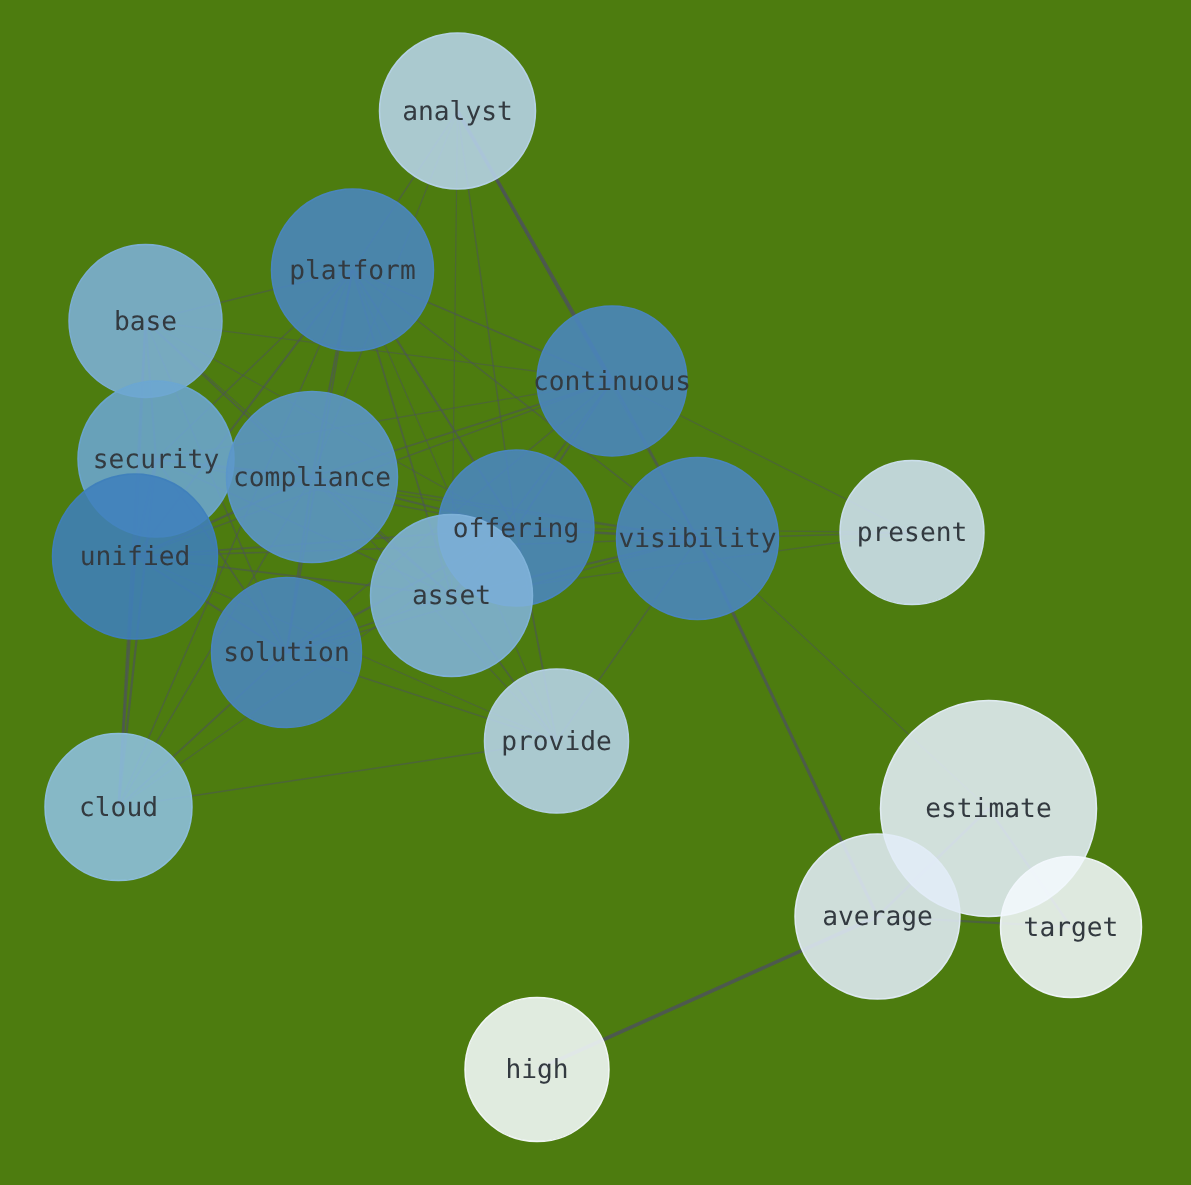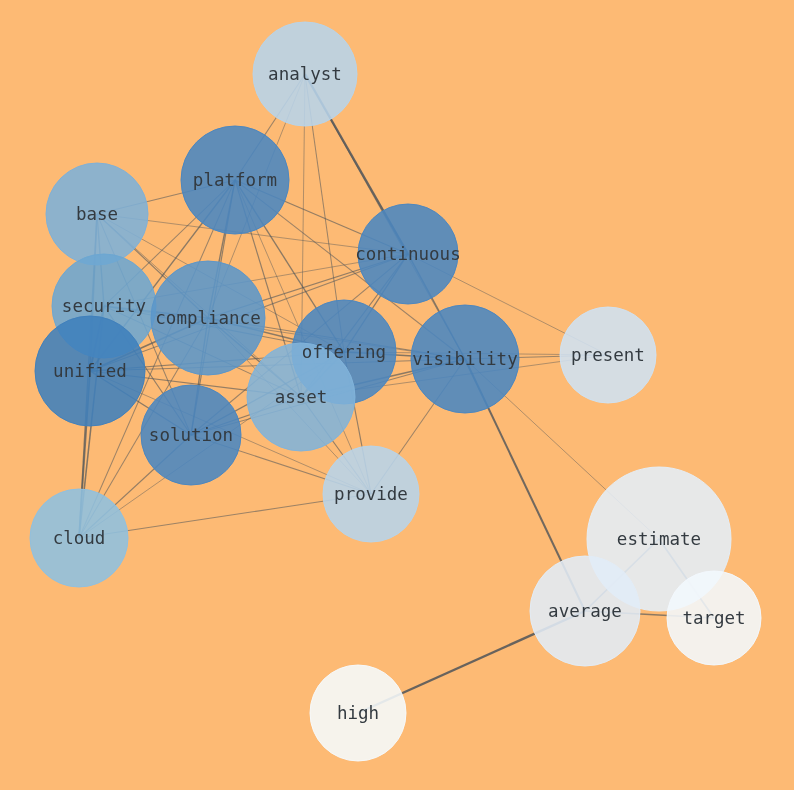--- a/index.html
+++ b/index.html
@@ -8,21 +8,21 @@
     padding: 0;
     background: #ffffff;
   }
   body {
     font-family: "DejaVu Sans Mono", "Liberation Mono", monospace;
   }
   #graph-canvas {
     position: relative;
     width: 794px;
     height: 790px;
-    background: #fdba74;
+    background: #4d7c0f;
     overflow: hidden;
   }
   #graph-svg {
     position: absolute;
     top: 0;
     left: 0;
     width: 794px;
     height: 790px;
     display: block;
   }

